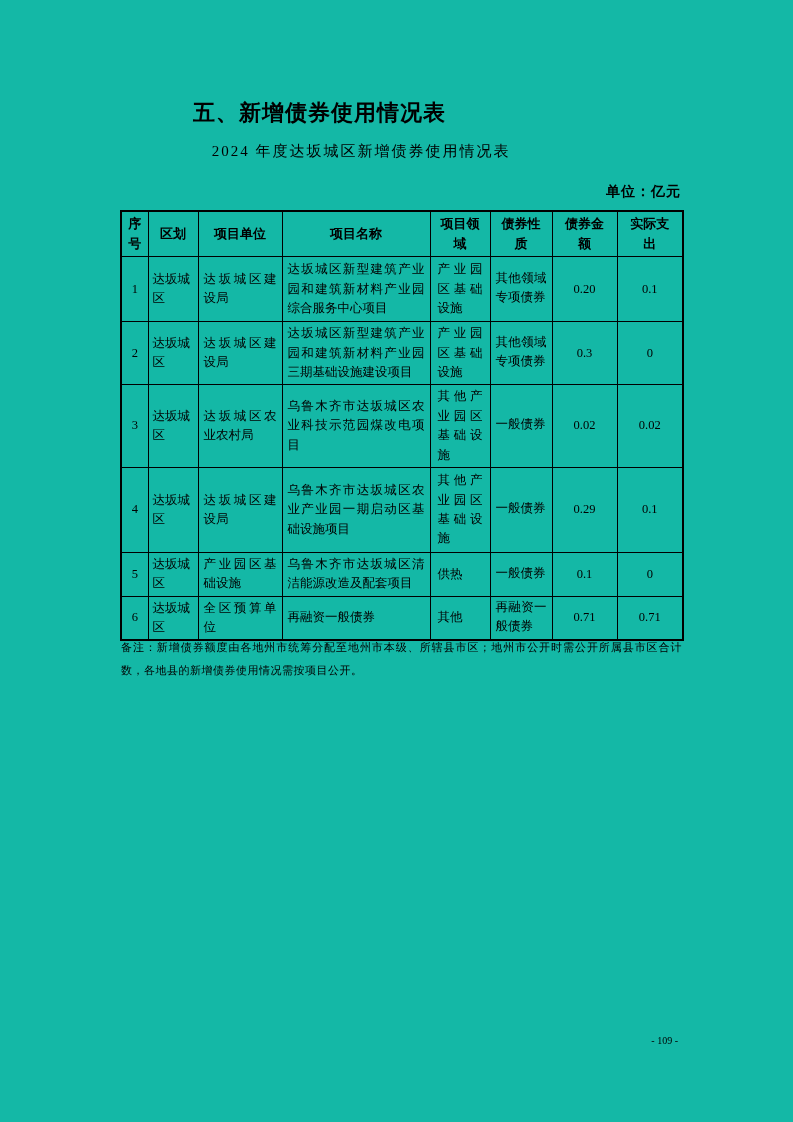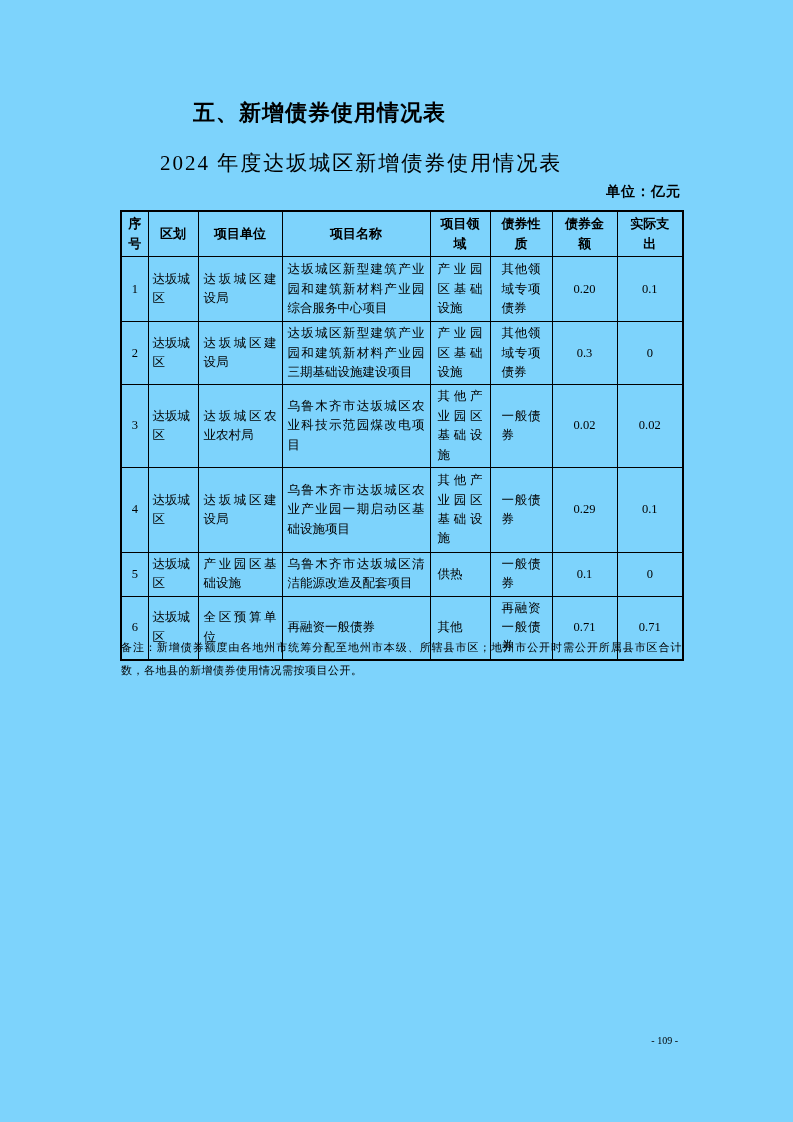--- a/index.html
+++ b/index.html
@@ -1,32 +1,32 @@
 <!DOCTYPE html>
 <html lang="zh"><head>
 <meta charset="utf-8">
 <style>
   html,body { margin:0; padding:0; background:#ffffff; }
   .page {
     position:relative;
     width:793px; height:1122px;
-    background:#7dd3fc;
+    background:#14b8a6;
     color:#000;
     font-family:"Liberation Serif","DejaVu Serif",serif;
     overflow:hidden;
   }
   .heading {
     position:absolute; left:193px; top:98px;
     font-family:"Liberation Sans","DejaVu Sans",sans-serif;
     font-weight:bold; font-size:22px; letter-spacing:1px;
     white-space:nowrap;
   }
   .subtitle {
-    position:absolute; left:0; top:149px; width:722px;
-    text-align:center; font-size:21px; letter-spacing:2px;
+    position:absolute; left:0; top:142px; width:722px;
+    text-align:center; font-size:15px; letter-spacing:2px;
     white-space:nowrap;
   }
   .unit {
     position:absolute; left:121px; top:183px; width:560px;
     text-align:right; font-size:14px; font-weight:bold; letter-spacing:1px;
   }
   table.bond-table {
     position:absolute; left:120px; top:210px;
     width:562px; table-layout:fixed;
     border-collapse:collapse;
@@ -53,21 +53,21 @@
   tbody tr:nth-child(2) { height:62px; }
   tbody tr:nth-child(3) { height:81px; }
   tbody tr:nth-child(4) { height:85px; }
   tbody tr:nth-child(5) { height:37px; }
   tbody tr:nth-child(6) { height:43px; }
   td.c0 { text-align:center; }
   td.c1 { }
   td.c2 { text-align:justify; padding:2px 5px; }
   td.c3 { text-align:justify; padding:2px 5px; }
   td.c4 { text-align:justify; padding:2px 7px; }
-  td.c5 { text-align:justify; padding:2px 11px; }
+  td.c5 { text-align:justify; padding:2px 5px;font-family:Liberation Mono, monospace; }
   td.c6 { text-align:center; }
   td.c7 { text-align:center; }
   .note {
     position:absolute; left:121px; top:636px; width:561px;
     font-size:11px; line-height:23px; text-align:justify;
     letter-spacing:0.5px;
   }
   .page-number {
     position:absolute; left:121px; top:1035px; width:557px;
     text-align:right; font-size:10px;

